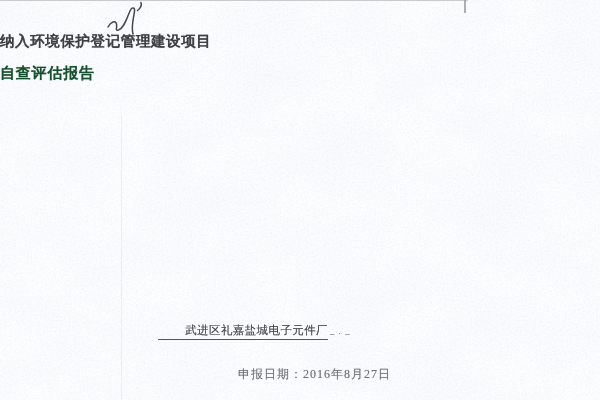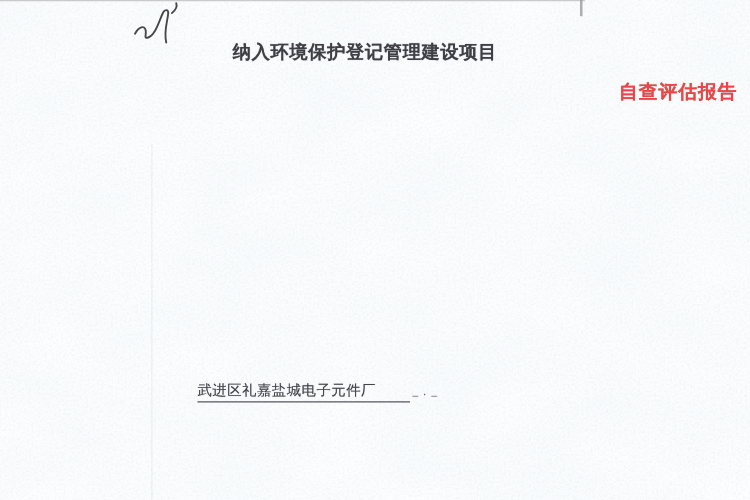--- a/index.html
+++ b/index.html
@@ -42,57 +42,57 @@
   }
   .handwriting {
     position: absolute;
     left: 102px; top: 0px;
     z-index: 3;
   }
   .text-layer { position: absolute; inset: 0; z-index: 2; filter: blur(0.25px); }
   .doc-title {
     position: absolute;
     top: 32px; left: 0; width: 584px;
-    text-align: center;
     font-size: 14.5px;
     font-weight: bold;
     letter-spacing: 0.6px;
     color: #3e3e44;
     text-shadow: 0 0 0.7px rgba(62,62,68,0.55);
   }
   .doc-subtitle {
     position: absolute;
     top: 64px; left: 0; width: 590px;
-    text-align: right;
+    text-align: left;
     font-size: 15px;
     font-weight: bold;
     letter-spacing: 0.8px;
-    color: #ef4444;
+    color: #14532d;
     text-shadow: 0 0 0.7px rgba(62,62,68,0.55);
   }
   .unit-row {
     position: absolute;
     top: 305px; left: 158px;
     display: flex;
     align-items: baseline;
     color: #47474d;
     font-size: 12.5px;
     letter-spacing: 0.4px;
     text-shadow: 0 0 0.6px rgba(70,70,78,0.5);
   }
   .unit-fill {
     display: inline-block;
     width: 170px;
-    text-align: left;
+    text-align: right;
     font-size: 11.5px;
     letter-spacing: 0.4px;
     border-bottom: 1.2px solid #56565c;
     padding-bottom: 1px;
     color: #44444a;
     white-space: nowrap;
+    margin-top: 18px;
   }
   .unit-trail {
     font-size: 9px;
     color: #6a6a70;
     letter-spacing: 1px;
     margin-left: 2px;
     font-style: italic;
   }
   .date-row {
     position: absolute;
@@ -139,15 +139,16 @@
 
     <div class="doc-title">纳入环境保护登记管理建设项目</div>
 
     <div class="doc-subtitle">自查评估报告</div>
 
     <div class="unit-row">
       <span class="unit-fill">武进区礼嘉盐城电子元件厂</span>
       <span class="unit-trail">_ . _</span>
     </div>
 
+    <div class="date-row">申报日期：2016年8月27日</div>
 
   </div>
 </div>
 
 </body></html>

